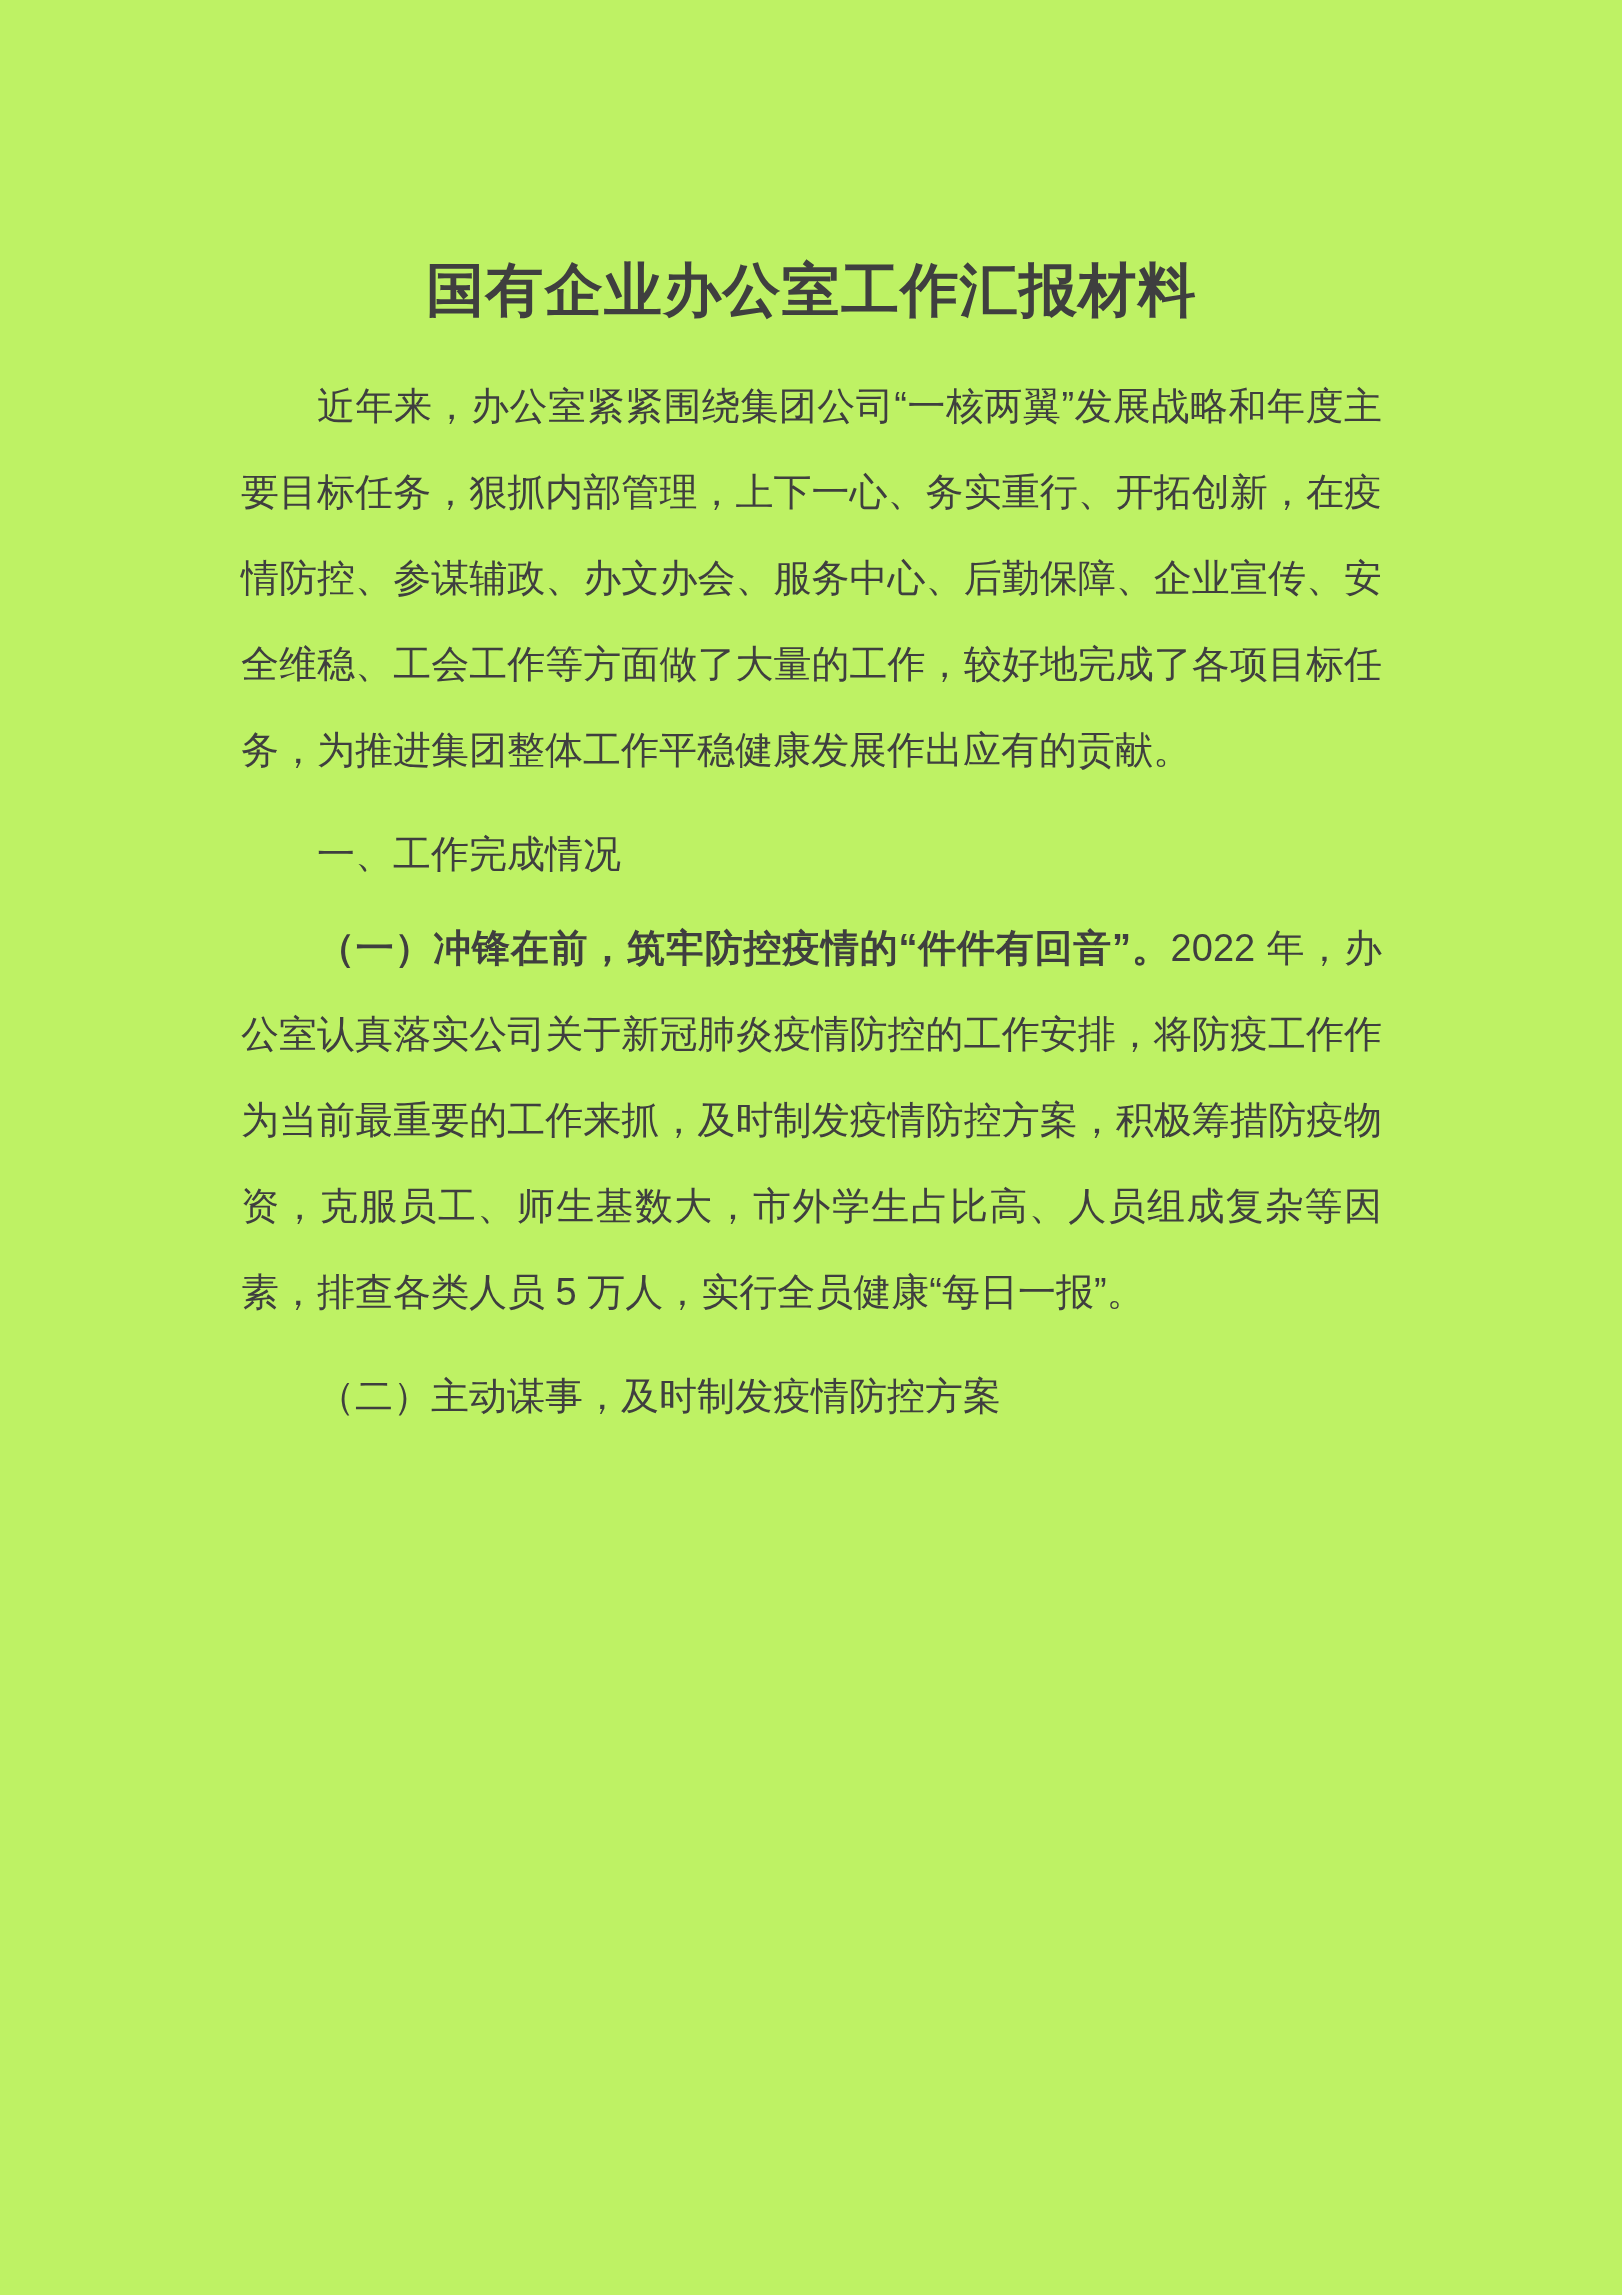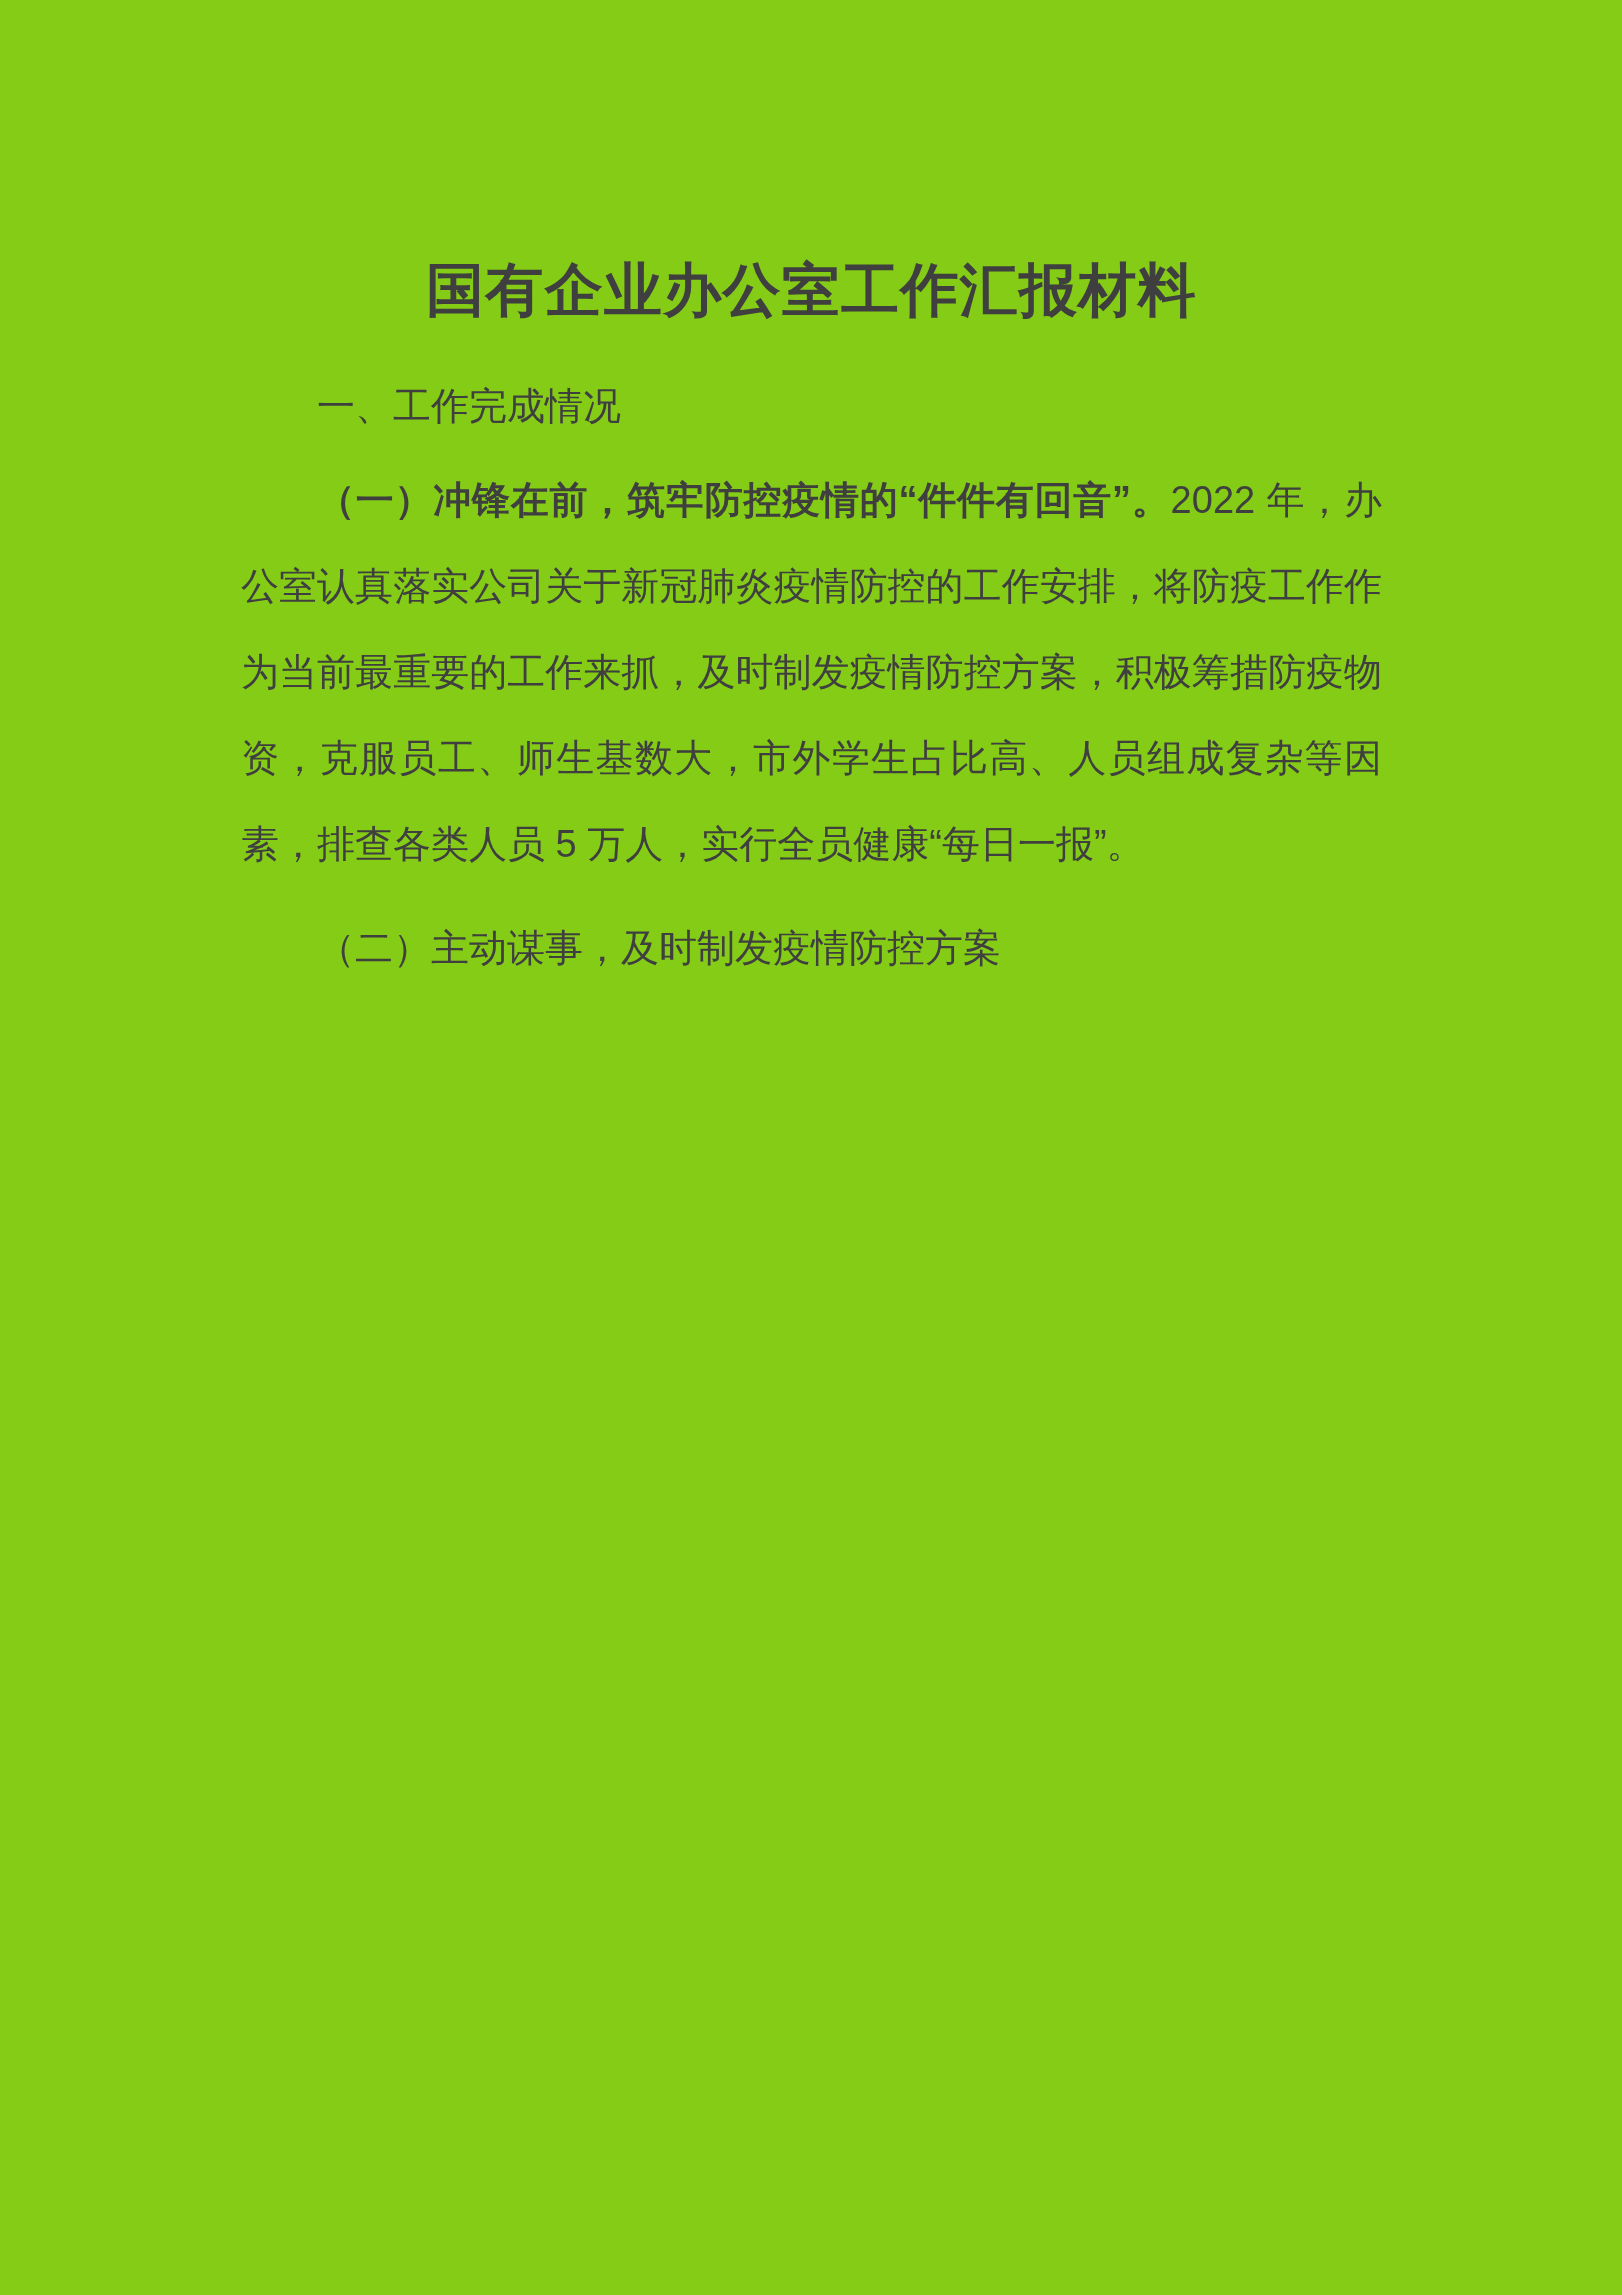--- a/index.html
+++ b/index.html
@@ -6,21 +6,21 @@
     margin: 0;
     padding: 0;
     background: #ffffff;
   }
   .page {
     position: relative;
     width: 1623px;
     height: 2295px;
     box-sizing: border-box;
     padding: 255px 241px 0 241px;
-    background: #84cc16;
+    background: #bef264;
     font-family: "Liberation Sans", "DejaVu Sans", sans-serif;
     color: #3f3f3f;
     overflow: hidden;
   }
   .doc-title {
     margin: 0 0 39px 0;
     font-size: 58px;
     line-height: 69px;
     font-weight: 700;
     text-align: center;
@@ -46,20 +46,21 @@
   .lead-bold {
     font-weight: 700;
   }
 </style>
 </head>
 <body>
 
 <div class="page">
   <h1 class="doc-title">国有企业办公室工作汇报材料</h1>
 
+  <p class="para">近年来，办公室紧紧围绕集团公司“一核两翼”发展战略和年度主要目标任务，狠抓内部管理，上下一心、务实重行、开拓创新，在疫情防控、参谋辅政、办文办会、服务中心、后勤保障、企业宣传、安全维稳、工会工作等方面做了大量的工作，较好地完成了各项目标任务，为推进集团整体工作平稳健康发展作出应有的贡献。</p>
 
   <h2 class="heading">一、工作完成情况</h2>
 
   <p class="para"><span class="lead-bold">（一）冲锋在前，筑牢防控疫情的“件件有回音”。</span><span>2022 年，办公室认真落实公司关于新冠肺炎疫情防控的工作安排，将防疫工作作为当前最重要的工作来抓，及时制发疫情防控方案，积极筹措防疫物资，克服员工、师生基数大，市外学生占比高、人员组成复杂等因素，排查各类人员 5 万人，实行全员健康“每日一报”。</span></p>
 
   <h2 class="heading">（二）主动谋事，及时制发疫情防控方案</h2>
 
 </div>
 
 

